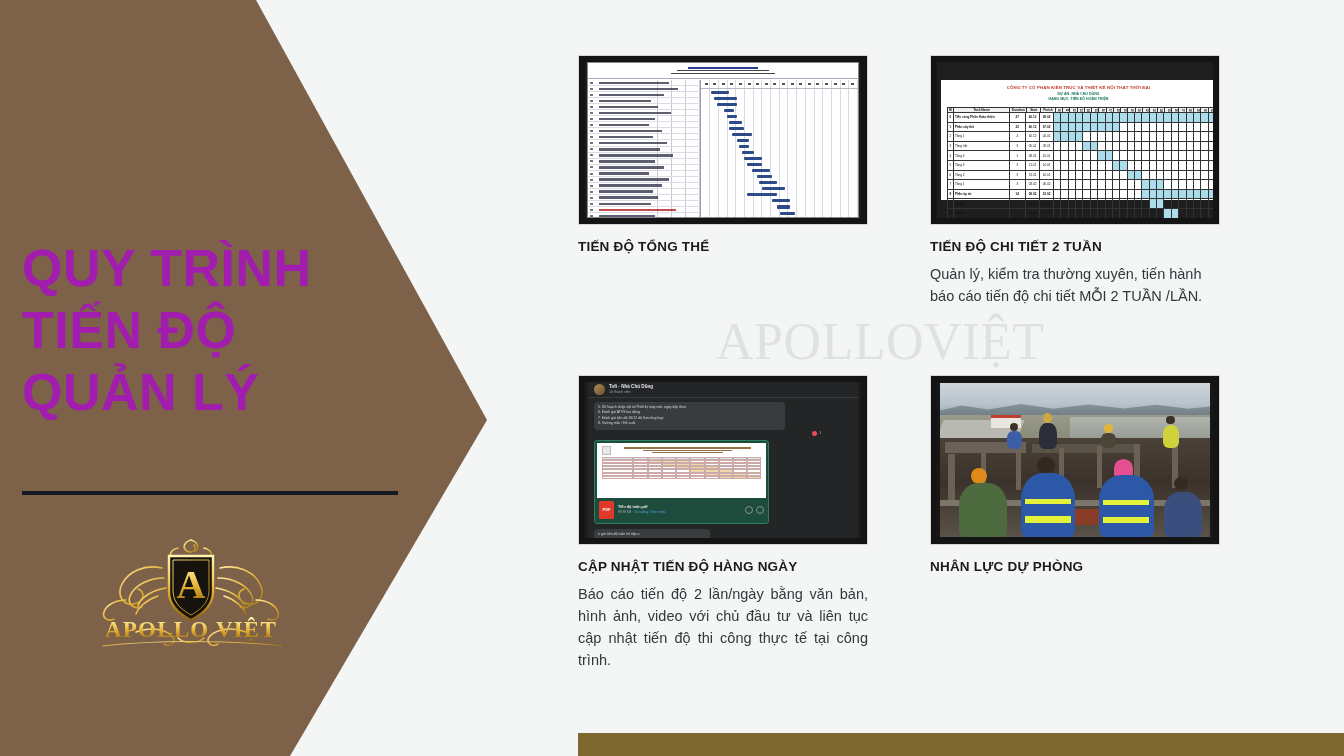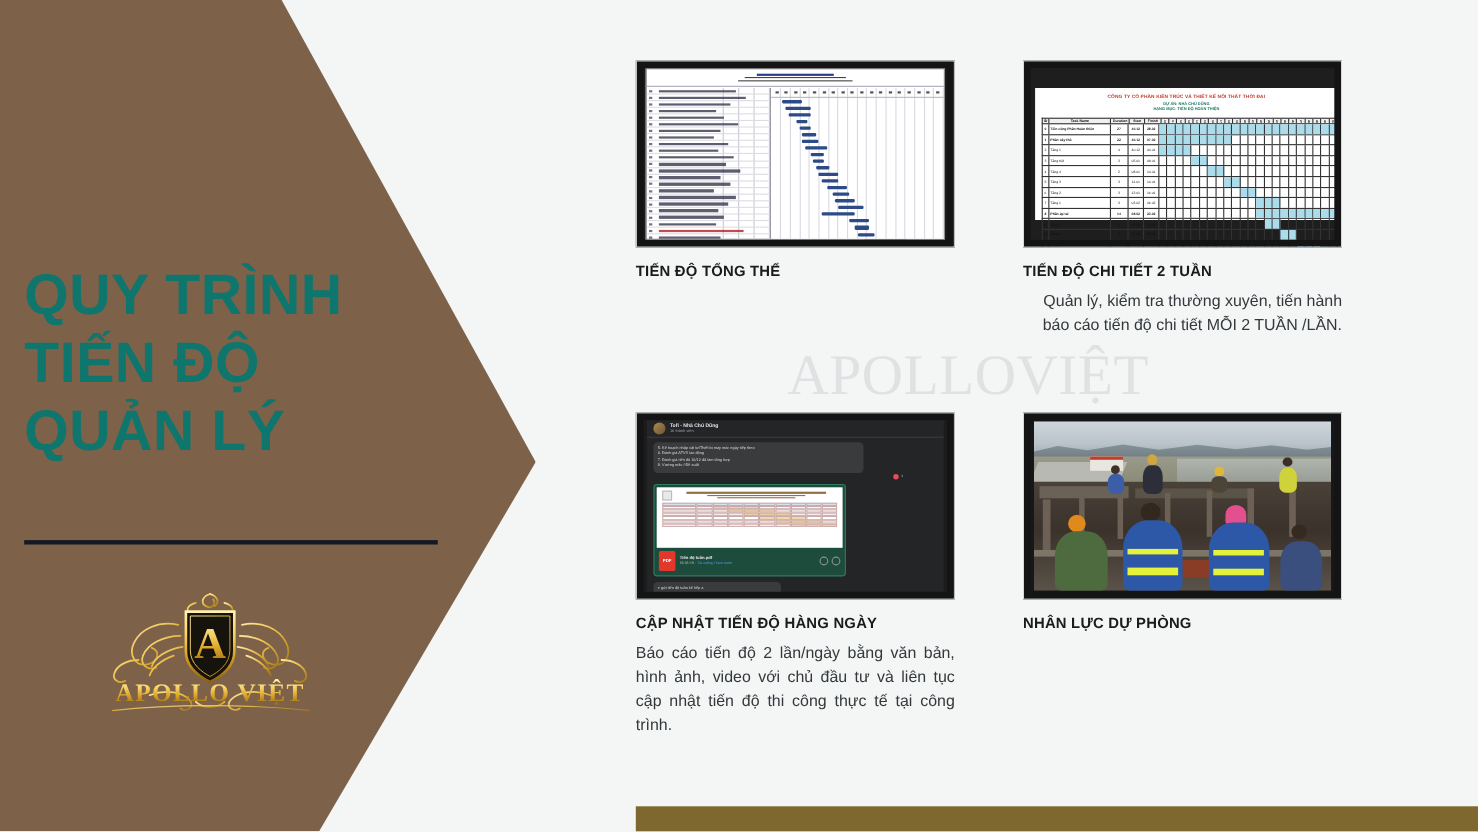--- a/index.html
+++ b/index.html
@@ -20,21 +20,21 @@
   }
   .gold-bar {
     position:absolute; left:578px; top:733px; width:766px; height:23px;
     background:#7e682f;
   }
 
   
   .left-panel { position:absolute; left:0; top:0; width:470px; height:756px; }
   .headline {
     position:absolute; left:22px; top:238px; width:400px;
-    color:#0f766e; font-weight:bold; font-size:52px; line-height:1.19;
+    color:#a21caf; font-weight:bold; font-size:52px; line-height:1.19;
     letter-spacing:0.5px;
   }
   .headline .ln { display:block; white-space:nowrap; }
   .divider {
     position:absolute; left:22px; top:491px; width:376px; height:4px;
     background:#151a22;
   }
 
   
   .logo-wrap {
@@ -60,21 +60,21 @@
   .card-title {
     margin-top:14px;
     font-size:13.5px; font-weight:bold; color:#1b1b1b;
     letter-spacing:0.2px;
   }
   .card-body {
     margin-top:9px;
     font-size:14.5px; color:#33383c; line-height:1.52;
     text-align:justify;
   }
-  .card-body.nojust { text-align:right; }
+  .card-body.nojust { text-align:left; }
 
   
   .watermark {
     position:absolute; left:716px; top:312px;
     font-family:"Liberation Serif", serif;
     font-size:52px; color:#dfe1e2;
     letter-spacing:0.5px; white-space:nowrap;
     font-variant:small-caps;
     pointer-events:none;
   }

